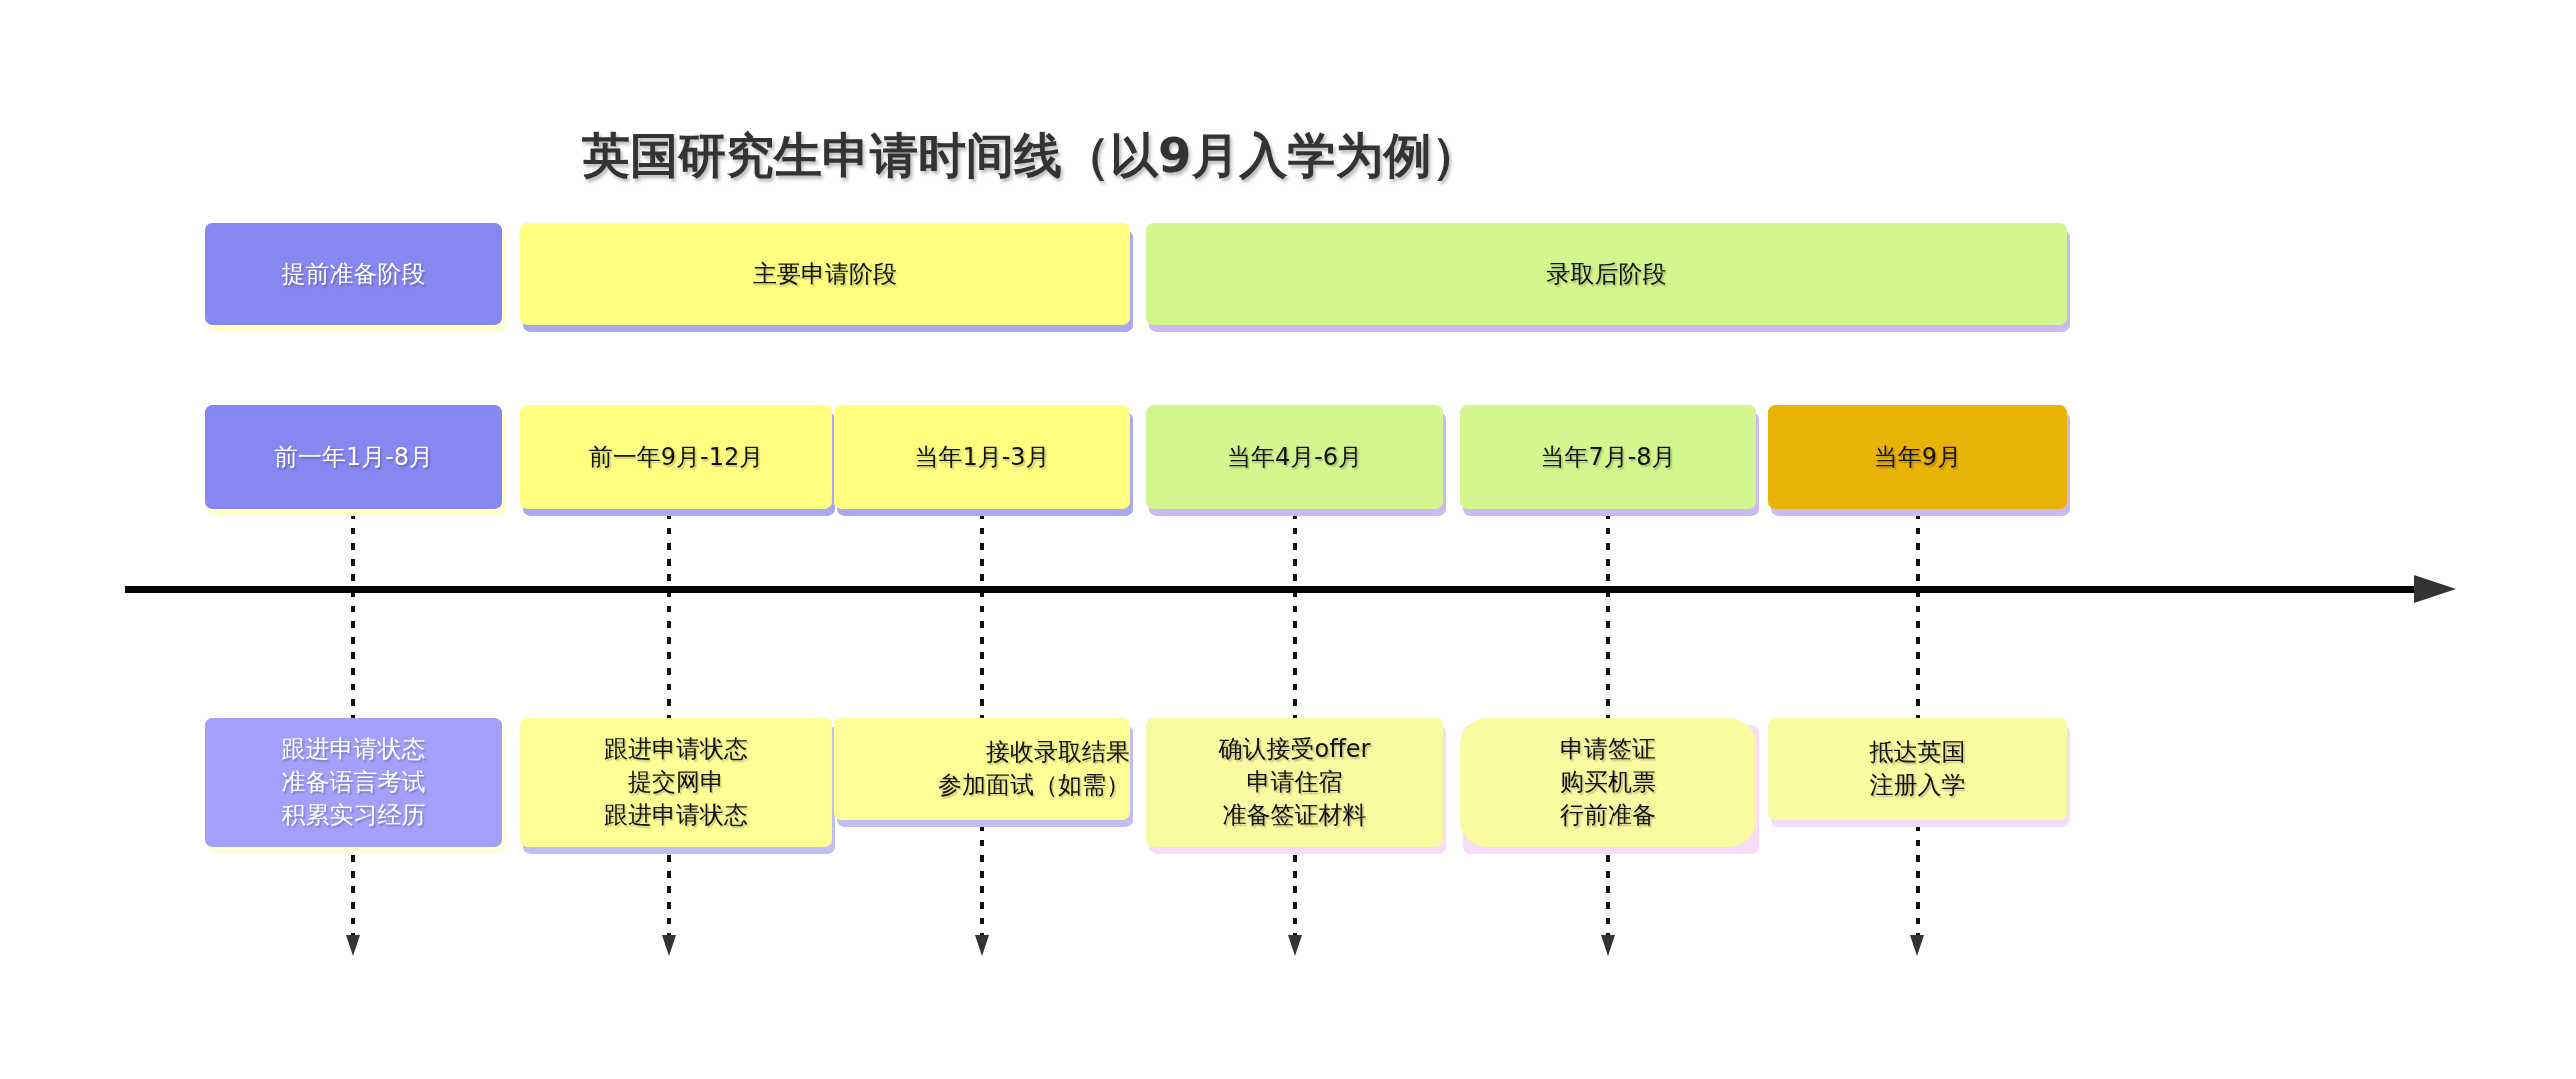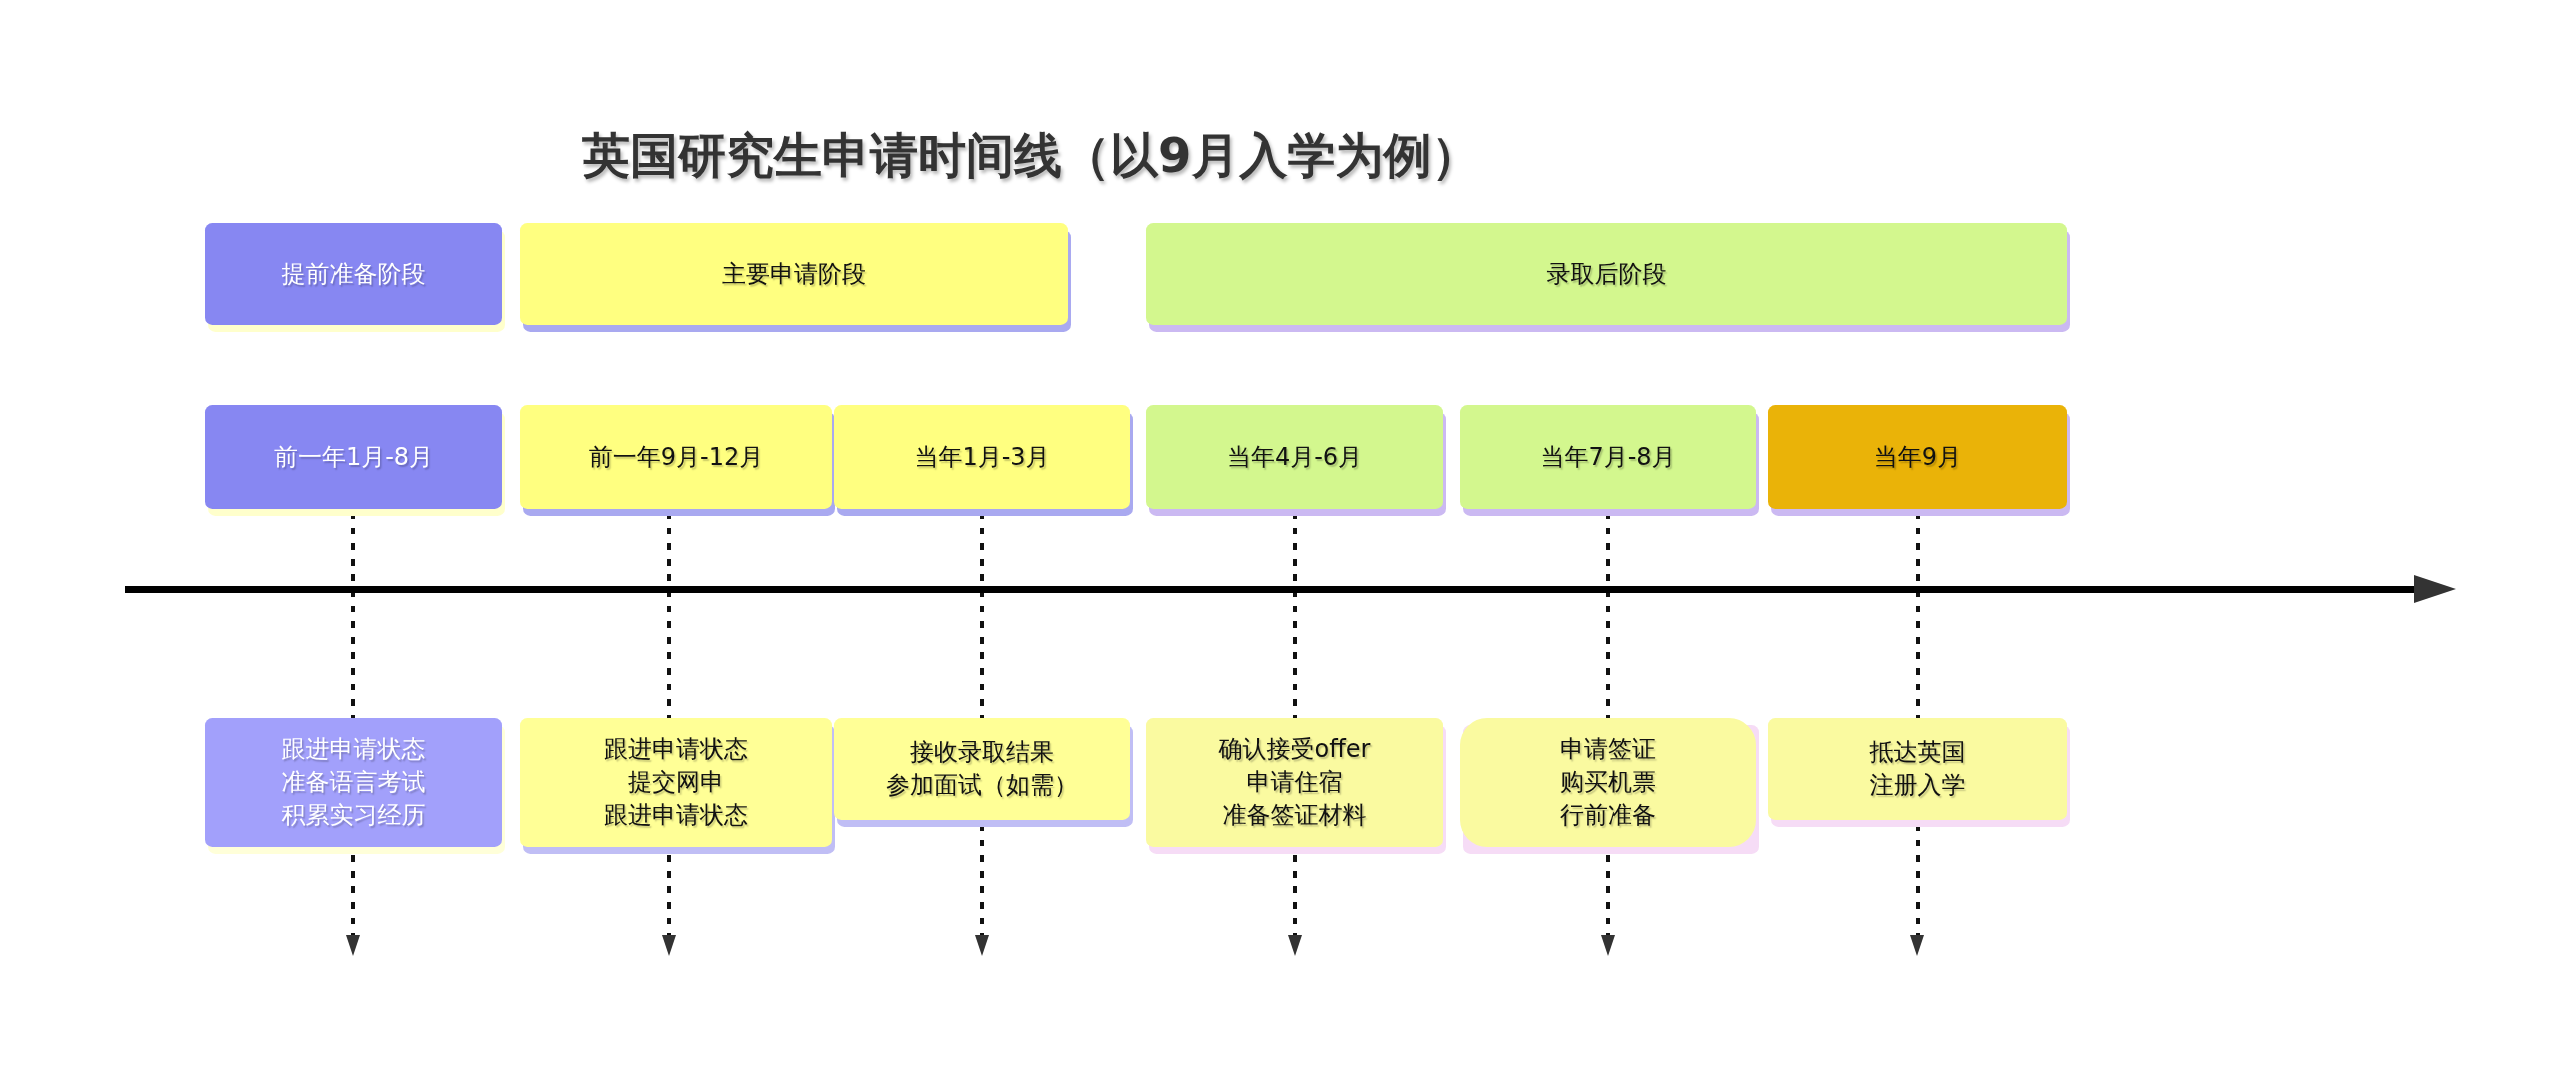--- a/index.html
+++ b/index.html
@@ -31,21 +31,21 @@
   .r2{top:405px;height:104px;}
   .r3{top:718px;height:129px;}
   .r3.short{height:102px;}
   
   .c1{left:205px;width:297px;}
   .c2{left:520px;width:312px;}
   .c3{left:834px;width:296px;}
   .c4{left:1146px;width:297px;}
   .c5{left:1460px;width:296px;}
   .c6{left:1768px;width:299px;}
-  .span23{left:520px;width:548px;}  
+  .span23{left:520px;width:610px;}  
   .span46{left:1146px;width:921px;}  
   
   .axis{position:absolute;left:125px;top:586px;width:2291px;height:6.8px;z-index:2;}
   .axis-arrow{
     position:absolute;left:2414px;top:575px;width:0;height:0;z-index:2;
     border-top:14px solid transparent;border-bottom:14px solid transparent;
     border-left:42px solid #333333;
   }
   
   .dash{
@@ -136,21 +136,21 @@
   <div class="cell r3 c2">
     <div class="sh" style="background: rgb(192, 190, 245);"></div>
     <div class="bx" style="background: rgb(255, 255, 150); color: rgb(17, 17, 17);">
       <div>跟进申请状态</div>
       <div>提交网申</div>
       <div>跟进申请状态</div>
     </div>
   </div>
   <div class="cell r3 short c3">
     <div class="sh" style="background: rgb(192, 190, 245);"></div>
-    <div class="bx" style="background: rgb(255, 255, 150); color: rgb(17, 17, 17);">
+    <div class="bx" style="background: rgb(255, 255, 150); color: rgb(17, 17, 17); align-items: flex-end;">
       <div>接收录取结果</div>
       <div>参加面试（如需）</div>
     </div>
   </div>
   <div class="cell r3 c4">
     <div class="sh" style="background: rgb(246, 220, 246);"></div>
     <div class="bx" style="background: rgb(250, 250, 160); color: rgb(17, 17, 17);">
       <div>确认接受offer</div>
       <div>申请住宿</div>
       <div>准备签证材料</div>

